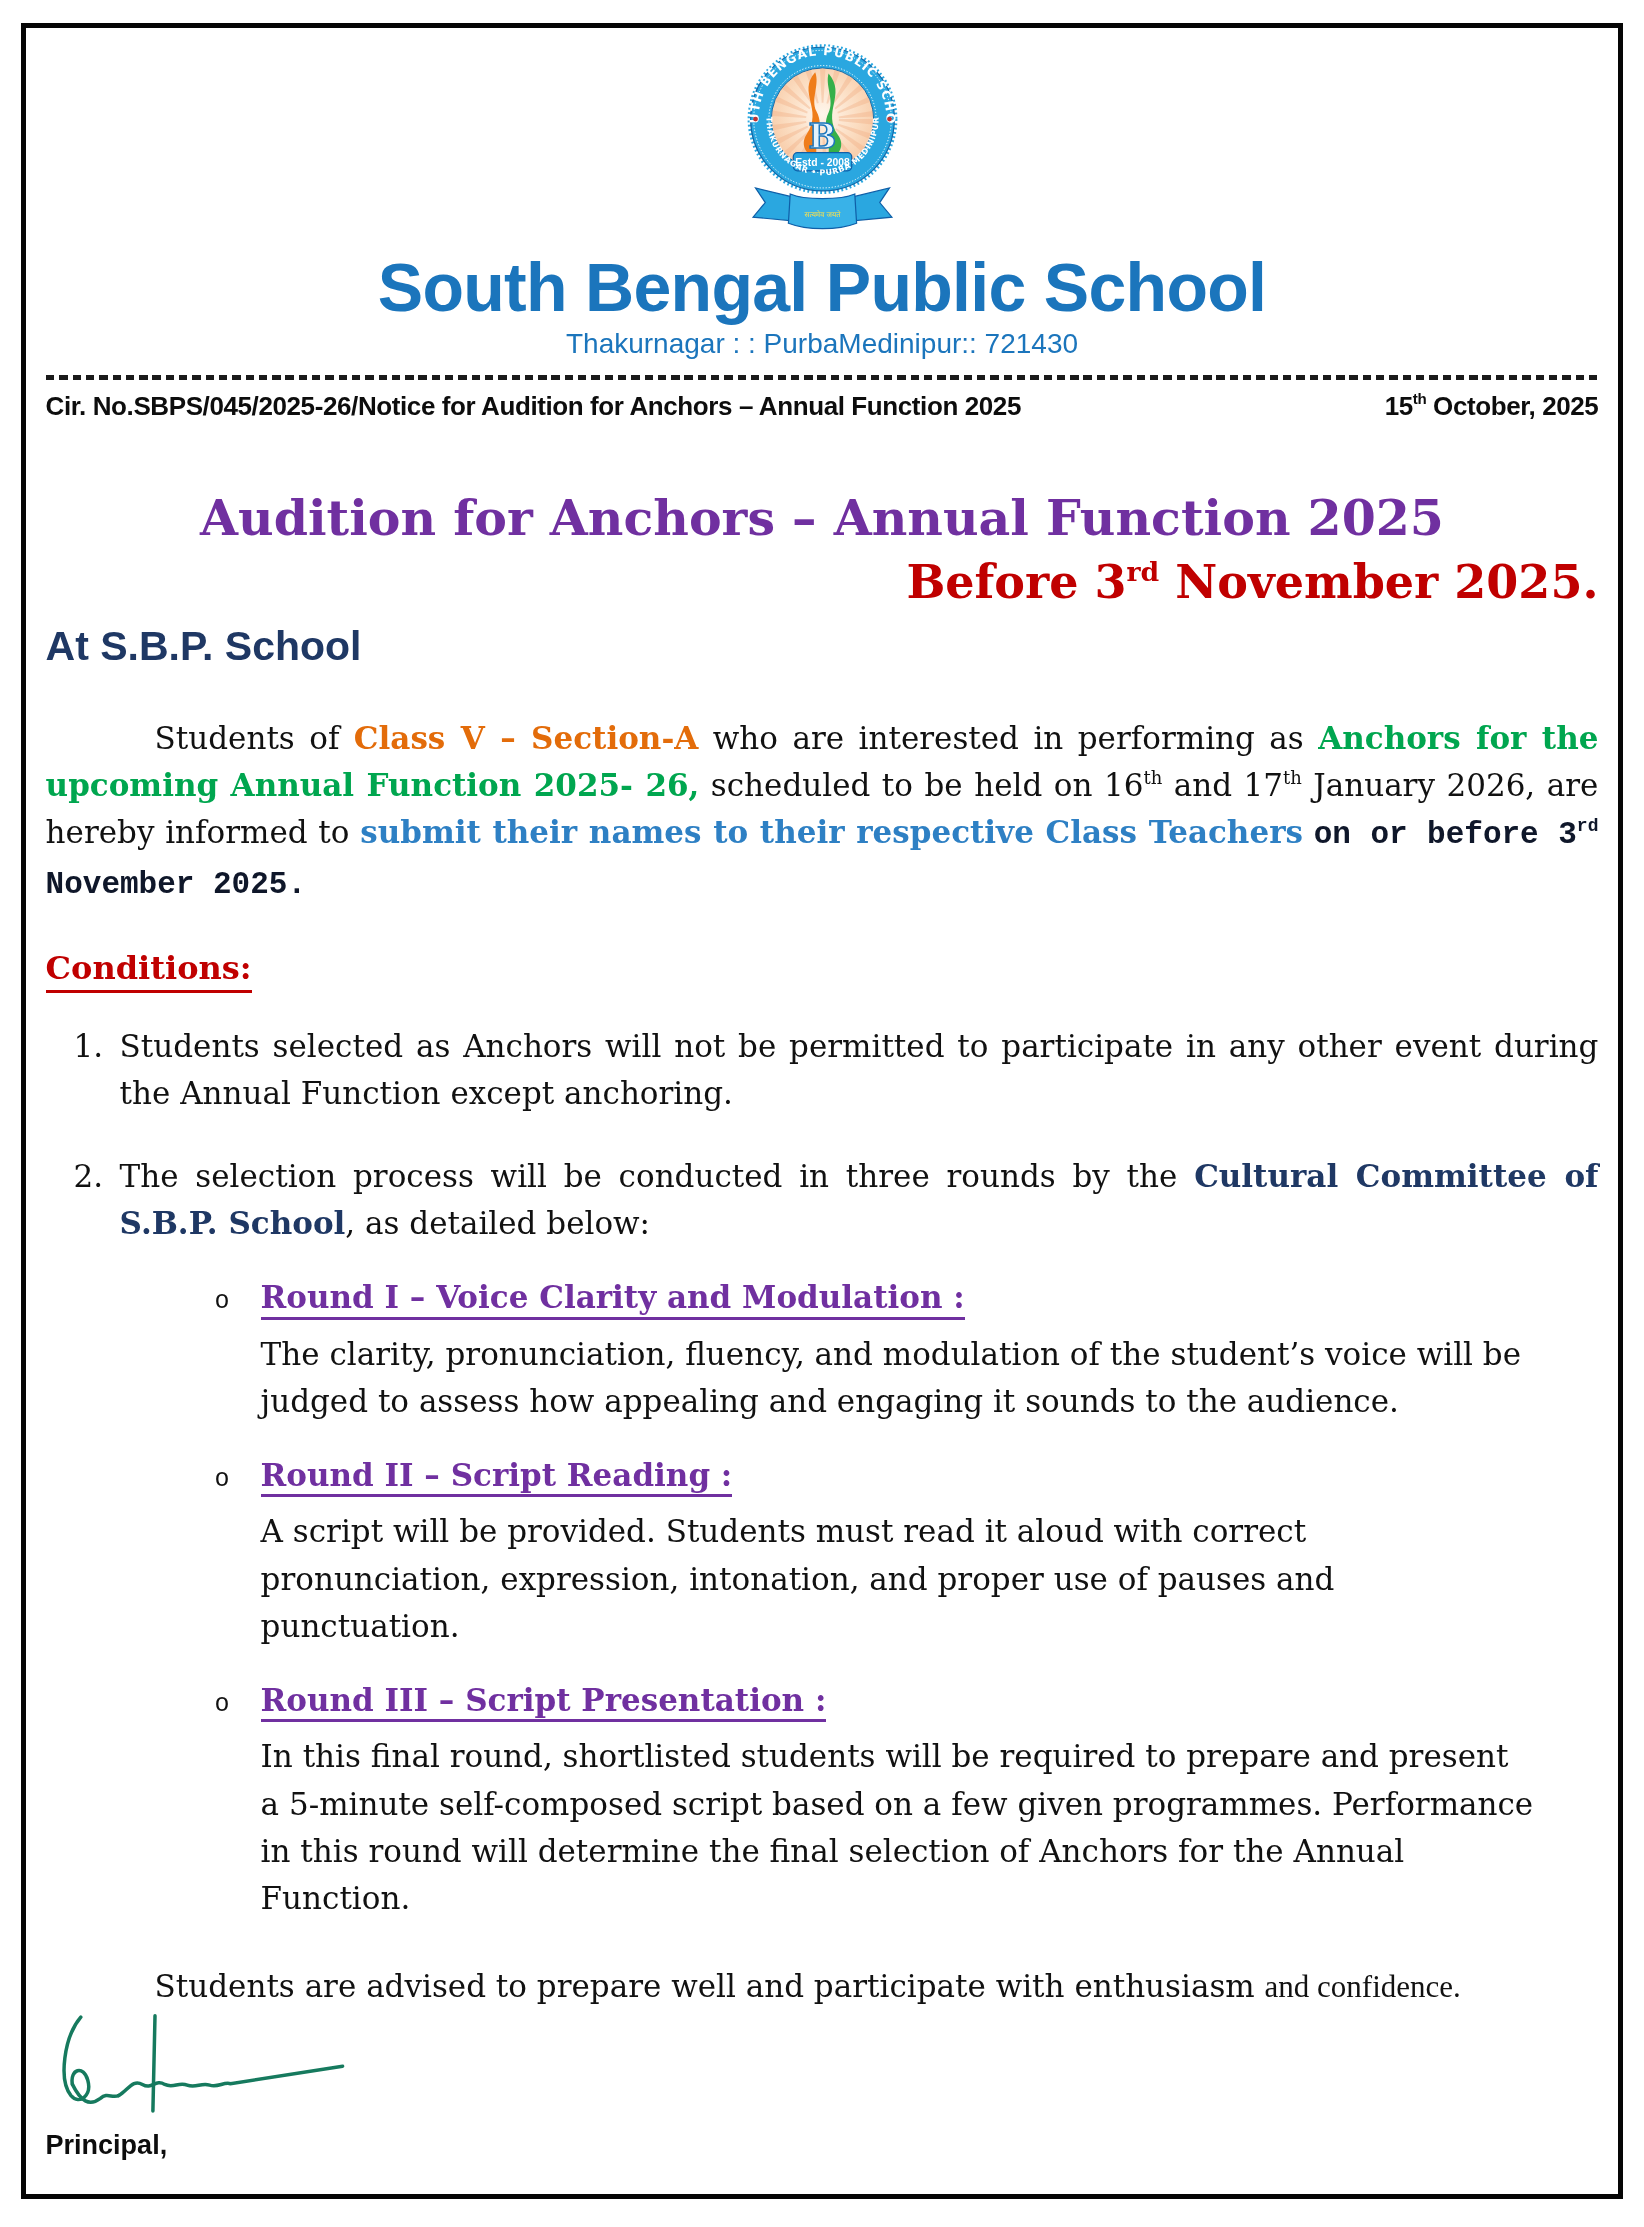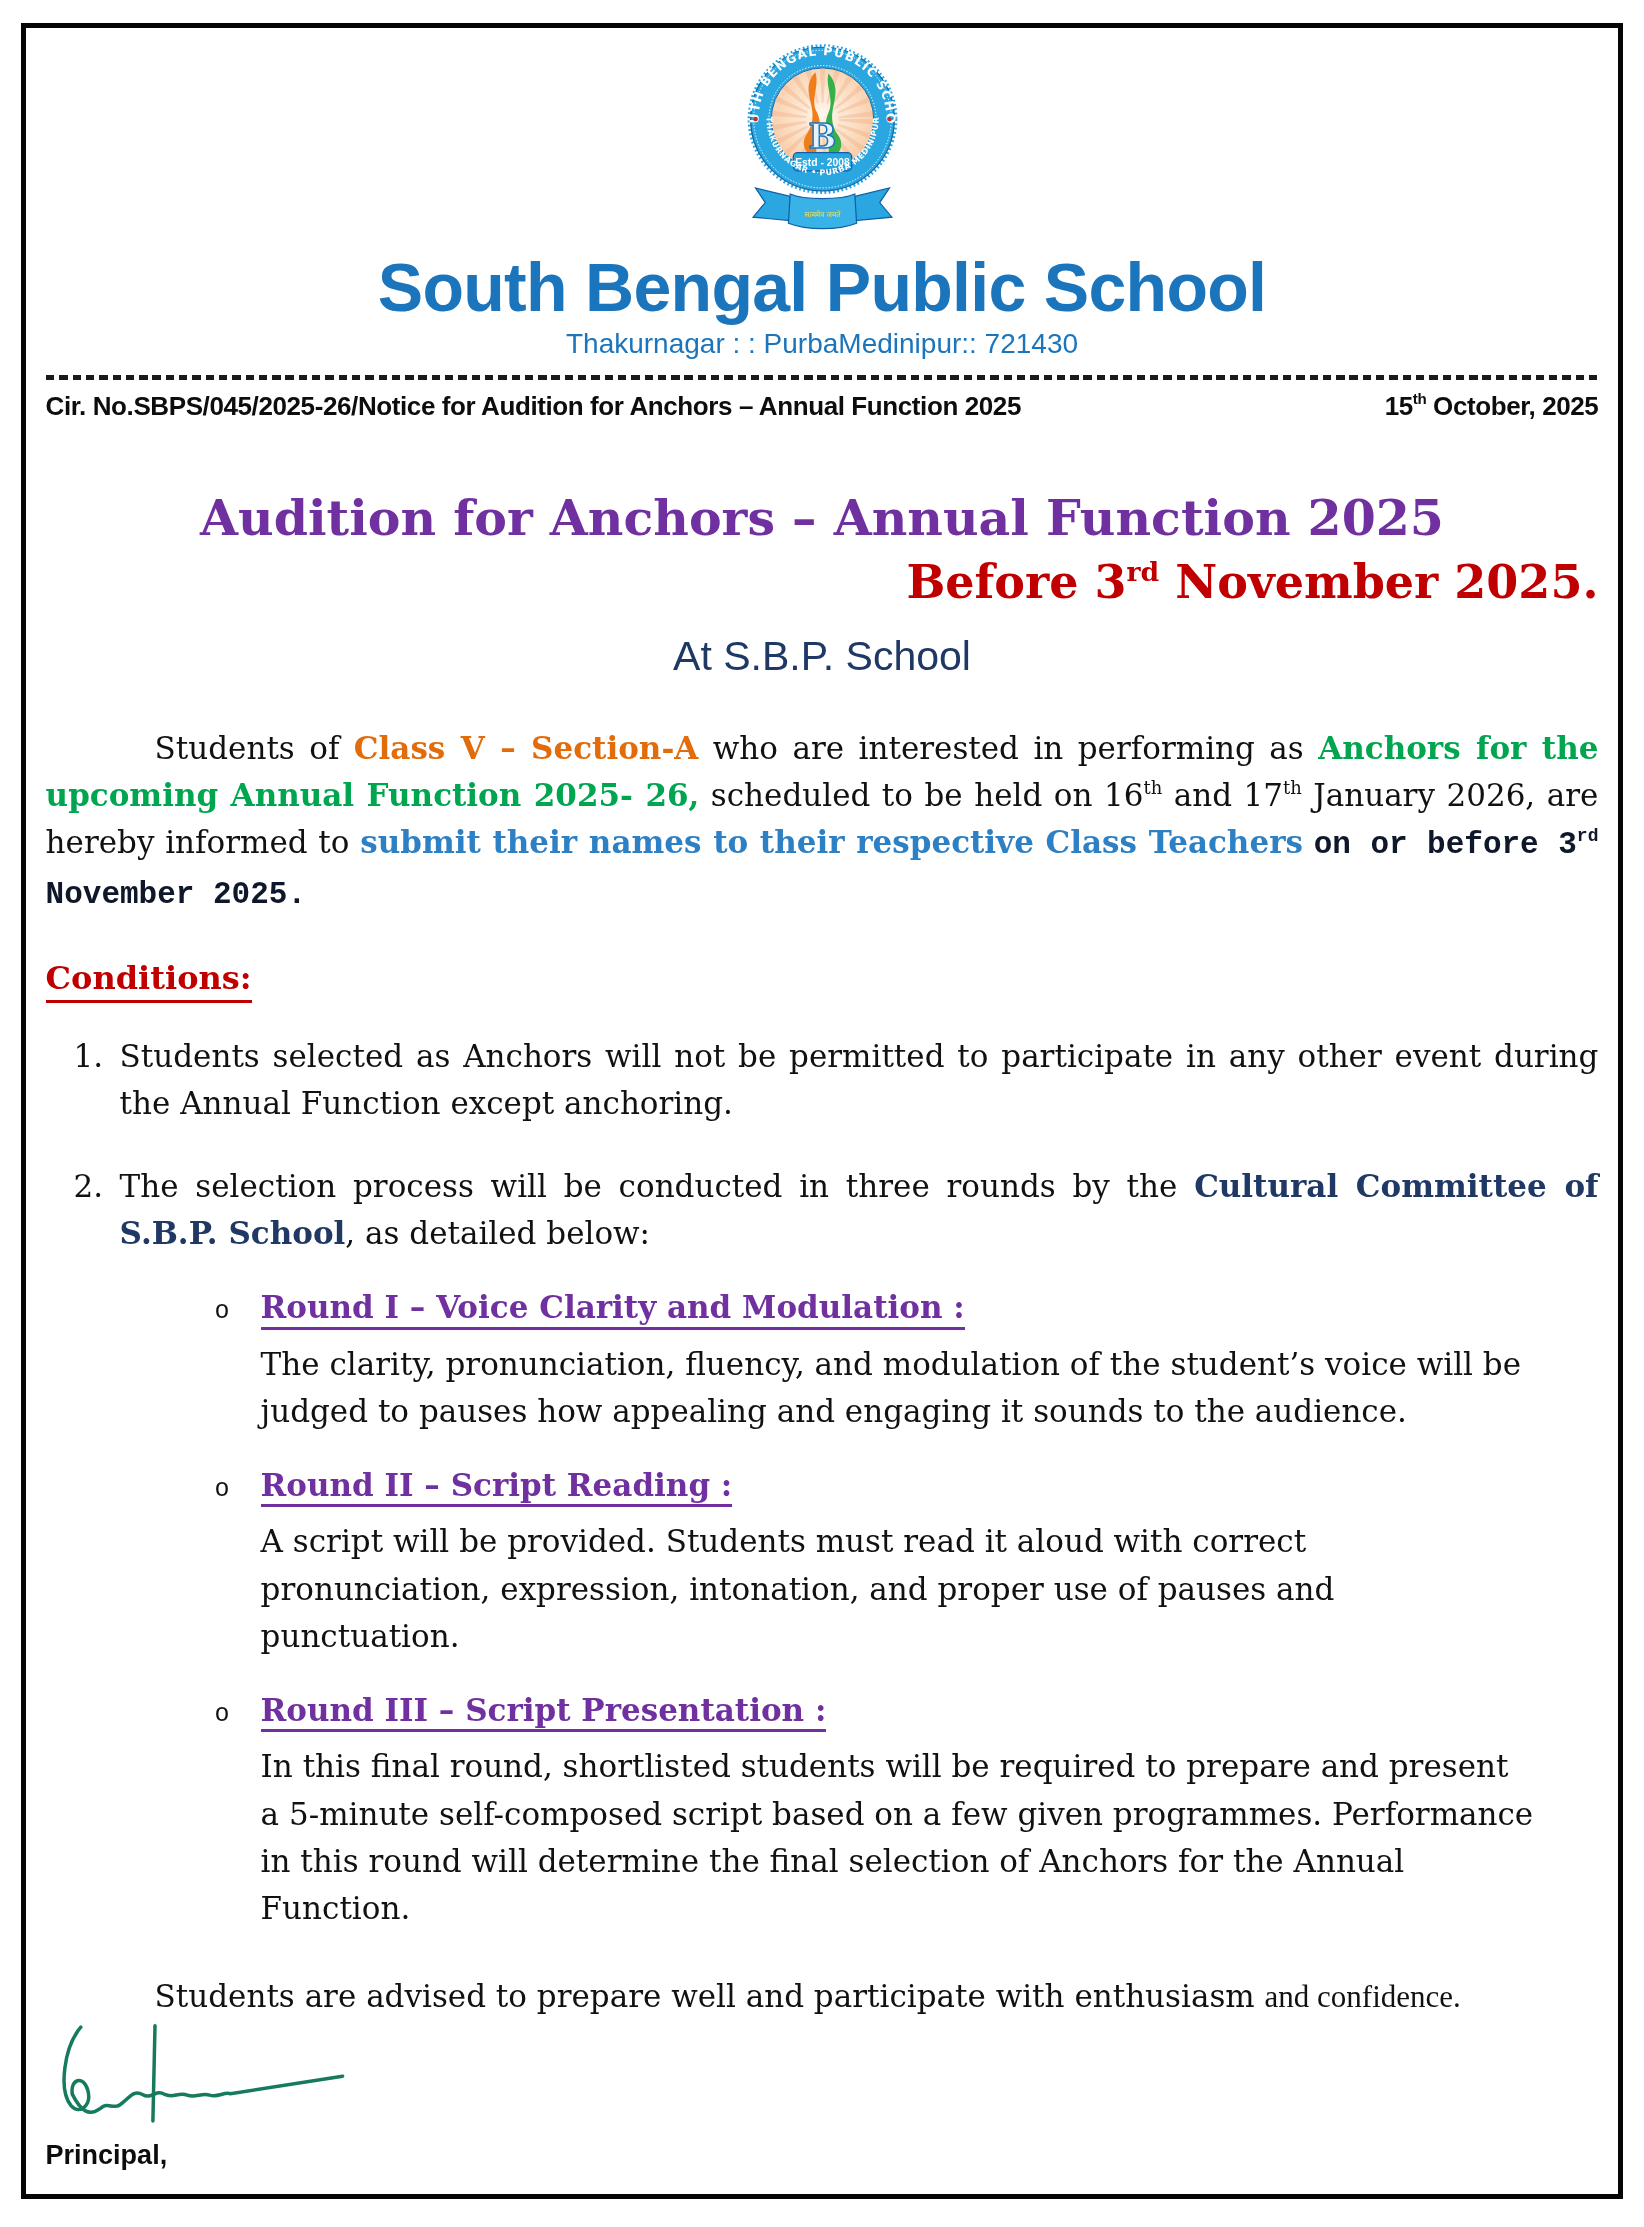--- a/index.html
+++ b/index.html
@@ -69,24 +69,23 @@
     color: #7030a0;
   }
   .title2 {
     margin-top: 8.4px;
     text-align: right;
     font-weight: bold;
     font-size: 46px;
     color: #c00000;
   }
   .title3 {
-    margin-top: 24px;
-    text-align: center;
-    font-family: "Liberation Sans", sans-serif;
-    font-weight: normal;
+    margin-top: 14px;
+    font-family: "Liberation Sans", sans-serif;
+    font-weight: bold;
     font-size: 41px;
     color: #1f3864;
   }
   
   .intro {
     margin-top: 45px;
     font-size: 31px;
     line-height: 1.52;
     text-align: justify;
     text-indent: 109px;
@@ -227,21 +226,21 @@
   <div class="item">
     <span class="num">2.</span>
     <div class="itext"><span>The selection process will be conducted in three rounds by the </span><span class="c-navy">Cultural Committee of S.B.P. School</span><span>, as detailed below:</span></div>
   </div>
 
   <div class="round">
     <div class="rhead">
       <span class="marker">o</span>
       <span class="rheading">Round I – Voice Clarity and Modulation :</span>
     </div>
-    <div class="rbody">The clarity, pronunciation, fluency, and modulation of the student’s voice will be judged to pauses how appealing and engaging it sounds to the audience.</div>
+    <div class="rbody">The clarity, pronunciation, fluency, and modulation of the student’s voice will be judged to assess how appealing and engaging it sounds to the audience.</div>
   </div>
 
   <div class="round">
     <div class="rhead">
       <span class="marker">o</span>
       <span class="rheading">Round II – Script Reading :</span>
     </div>
     <div class="rbody">A script will be provided. Students must read it aloud with correct pronunciation, expression, intonation, and proper use of pauses and punctuation.</div>
   </div>
 

